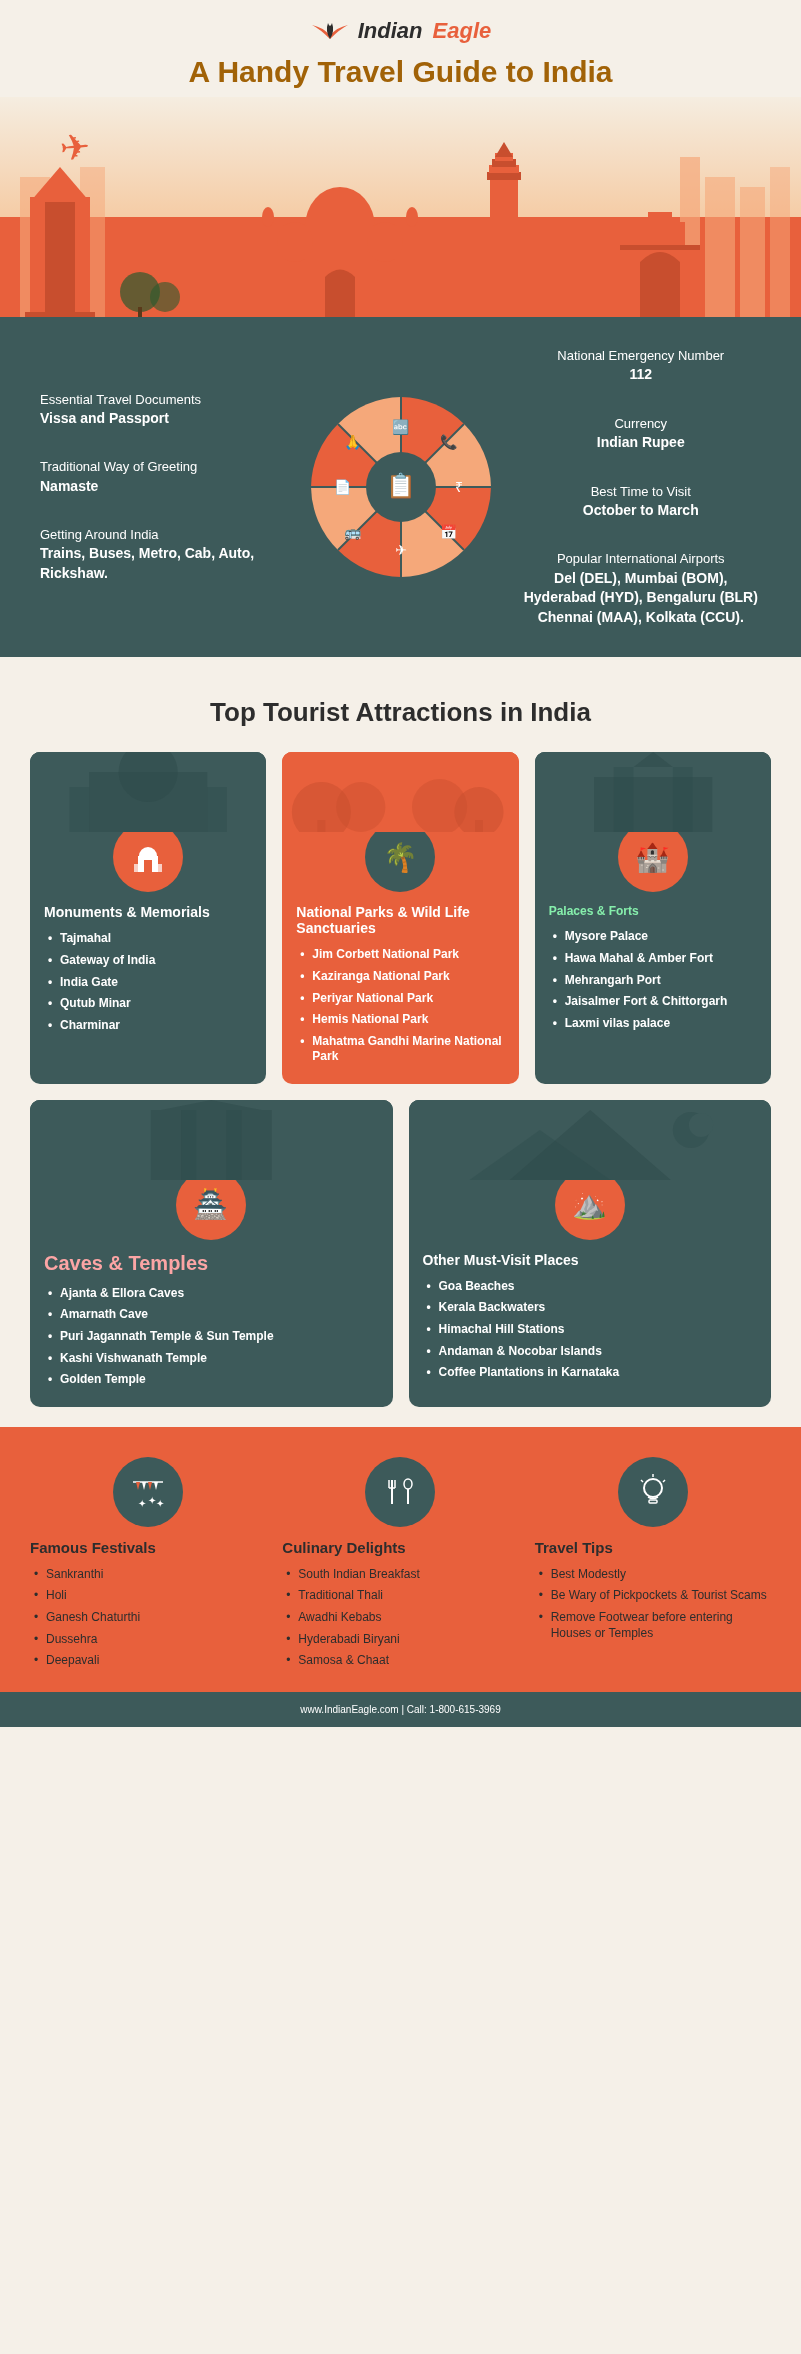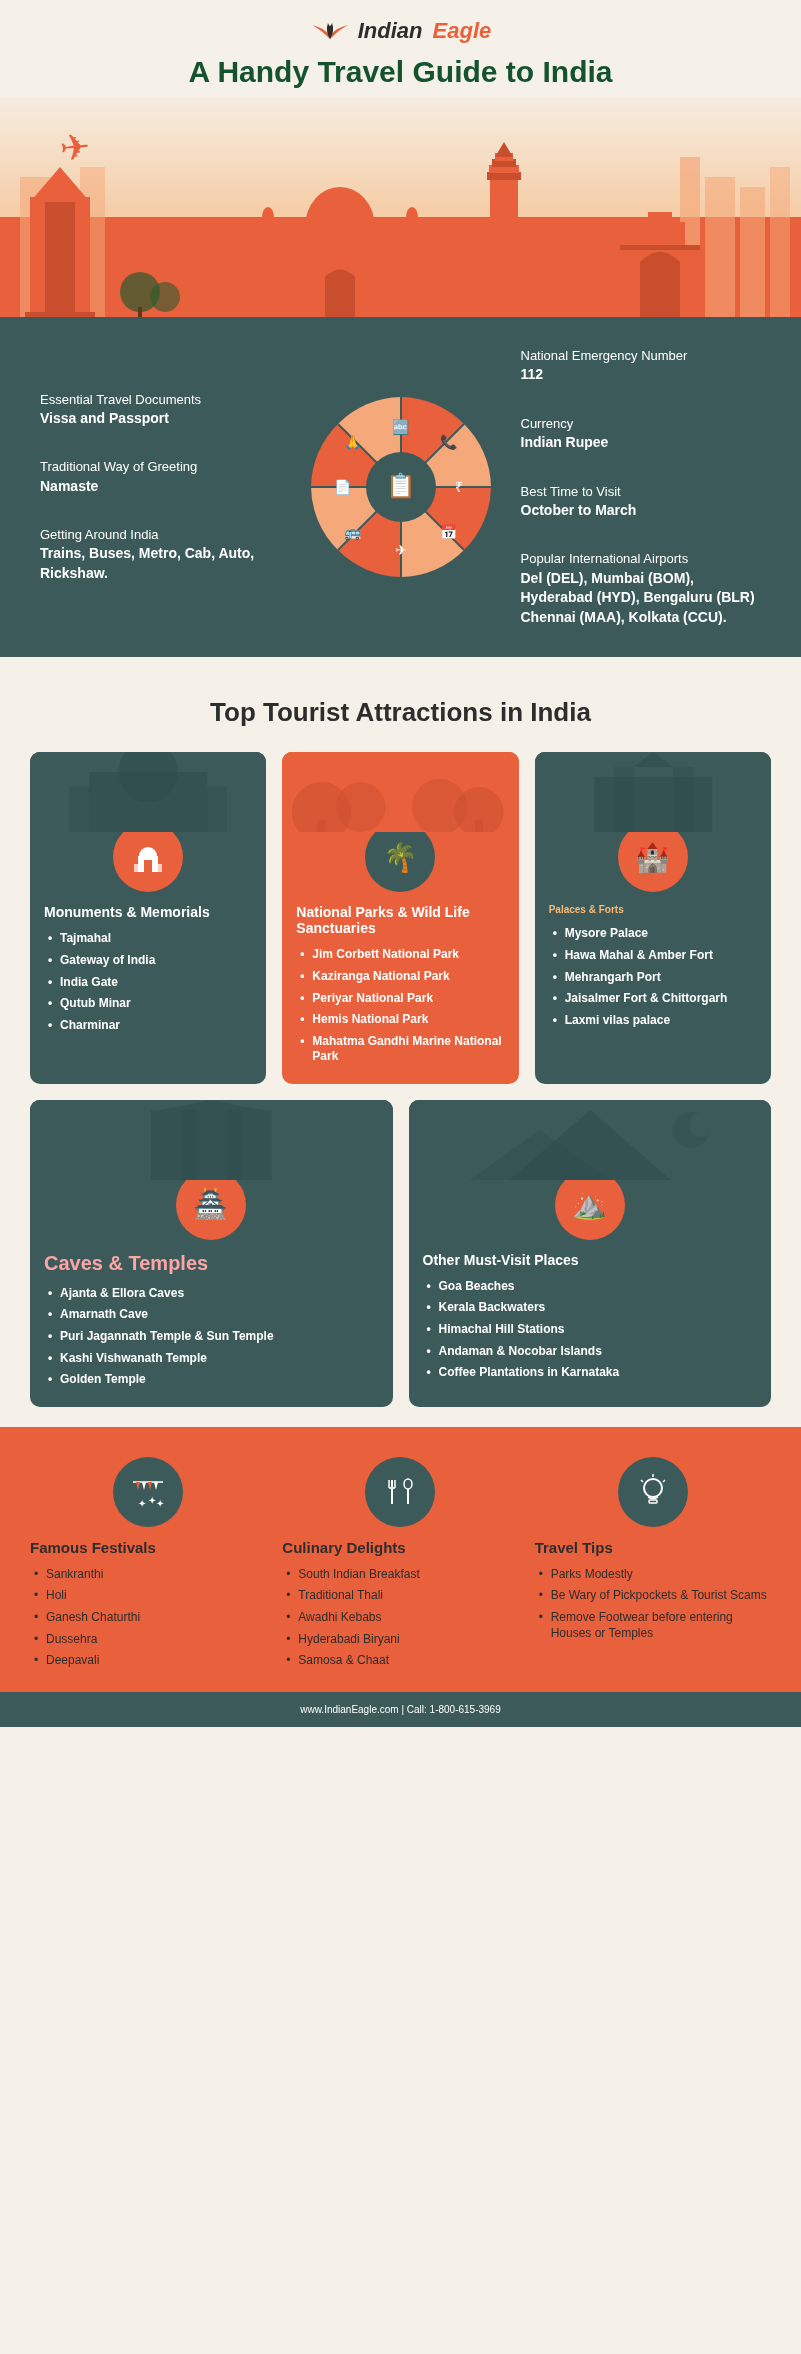--- a/index.html
+++ b/index.html
@@ -15,21 +15,21 @@
     .skyline { position: absolute; bottom: 0; width: 100%; display: flex; align-items: flex-end; justify-content: center; }
     .skyline svg { width: 100%; height: 180px; }
 
     
     .info-section { background: #3d5a5a; padding: 30px 40px; display: flex; flex-direction: column; align-items: center; }
     .info-grid { display: grid; grid-template-columns: 1fr 220px 1fr; gap: 10px; width: 100%; align-items: center; }
     .info-left { display: flex; flex-direction: column; gap: 30px; }
     .info-right { display: flex; flex-direction: column; gap: 30px; }
     .info-item { color: #fff; font-size: 13px; line-height: 1.4; }
     .info-item strong { display: block; font-size: 14px; font-weight: 900; }
-    .info-item.right-align { text-align: left; }
+    .info-item.right-align { text-align: center; }
 
     
     .wheel-container { display: flex; justify-content: center; align-items: center; }
 
     
     .tourist-section { background: #f5f0e8; padding: 40px 30px 20px; }
     .section-title { font-size: 26px; font-weight: 900; color: #2d2d2d; text-align: center; margin-bottom: 24px; }
 
     
     .top-cards { display: grid; grid-template-columns: 1fr 1fr 1fr; gap: 16px; margin-bottom: 16px; }
@@ -69,21 +69,21 @@
 
     <svg width="40" height="20" viewBox="0 0 40 20">
       <path d="M20 18 Q10 8 2 4 Q12 6 20 14 Q28 6 38 4 Q30 8 20 18Z" fill="#e8603c"></path>
       <path d="M20 18 Q15 10 18 2 Q20 8 22 2 Q25 10 20 18Z" fill="#2d2d2d"></path>
     </svg>
     <span style="font-size:22px;font-weight:900;font-style:italic;color:#2d2d2d;">
       <span style="color:#2d2d2d;">Indian</span>
       <span style="color:#e8603c;margin-left:4px;">Eagle</span>
     </span>
   </div>
-  <h1 style="font-size:30px;font-weight:900;color:#14532d;padding:10px 0 0;">A Handy Travel Guide to India</h1>
+  <h1 style="font-size:30px;font-weight:900;color:#a16207;padding:10px 0 0;">A Handy Travel Guide to India</h1>
 </div>
 
 <div class="hero">
 
   <div class="hero-plane">✈</div>
 
   <div class="skyline">
     <svg viewBox="0 0 801 180" preserveAspectRatio="none">
 
       <defs>
@@ -306,21 +306,21 @@
           <rect x="80" y="15" width="20" height="70" fill="#2d4a4a" opacity="0.4"></rect>
           <rect x="140" y="15" width="20" height="70" fill="#2d4a4a" opacity="0.4"></rect>
           <polygon points="100,15 120,0 140,15" fill="#2d4a4a" opacity="0.5"></polygon>
         </svg>
       </div>
       <div class="card-icon-wrap">
         <div class="card-icon-circle card-icon-orange" style="background:#e8603c;width:70px;height:70px;border-radius:50%;display:flex;align-items:center;justify-content:center;font-size:28px;">
           🏰
         </div>
       </div>
-      <div class="card-title" style="color:#fdba74;font-weight:900;font-size:10px;padding:0 14px 8px;">Palaces &amp; Forts</div>
+      <div class="card-title" style="color:#86efac;font-weight:900;font-size:12px;padding:0 14px 8px;">Palaces &amp; Forts</div>
       <ul class="card-list">
         <li>Mysore Palace</li>
         <li>Hawa Mahal &amp; Amber Fort</li>
         <li>Mehrangarh Port</li>
         <li>Jaisalmer Fort &amp; Chittorgarh</li>
         <li>Laxmi vilas palace</li>
       </ul>
     </div>
   </div>
 
@@ -439,21 +439,21 @@
           <circle cx="20" cy="16" r="9" stroke="white" stroke-width="2" fill="none"></circle>
           <path d="M15 25 Q20 28 25 25" stroke="white" stroke-width="1.5" fill="none"></path>
           <rect x="16" y="28" width="8" height="3" rx="1" stroke="white" stroke-width="1.5" fill="none"></rect>
           <line x1="20" y1="5" x2="20" y2="2" stroke="white" stroke-width="1.5"></line>
           <line x1="30" y1="10" x2="32" y2="8" stroke="white" stroke-width="1.5"></line>
           <line x1="10" y1="10" x2="8" y2="8" stroke="white" stroke-width="1.5"></line>
         </svg>
       </div>
       <div class="fest-title">Travel Tips</div>
       <ul class="fest-list">
-        <li>Parks Modestly</li>
+        <li>Best Modestly</li>
         <li>Be Wary of Pickpockets &amp; Tourist Scams</li>
         <li>Remove Footwear before entering Houses or Temples</li>
       </ul>
     </div>
   </div>
 </div>
 
 <div class="footer">
   <span>www.IndianEagle.com  |  Call: 1-800-615-3969</span>
 </div>

